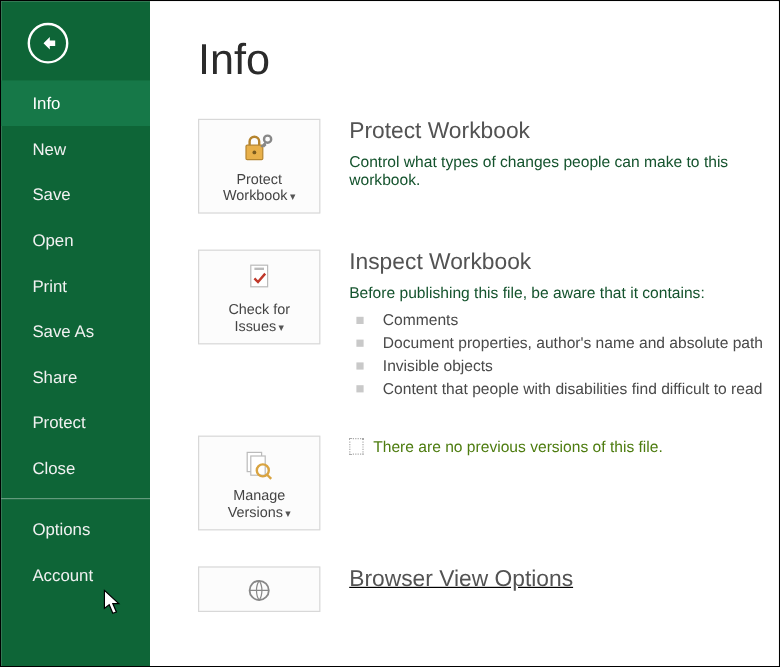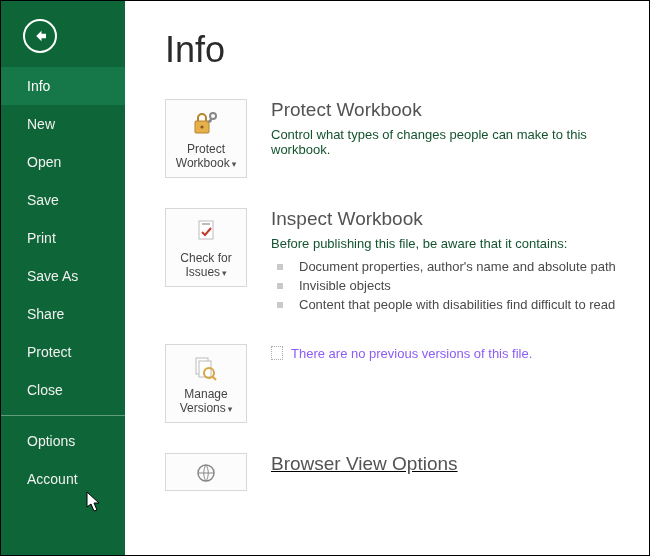--- a/index.html
+++ b/index.html
@@ -52,21 +52,21 @@
     color: #2b2b2b;
     margin: 0 0 28px 0;
   }
   .section {
     display: flex;
     align-items: flex-start;
     gap: 24px;
     margin-bottom: 30px;
   }
   .tile {
-    width: 82px;
+    width: 102px;
     border: 1px solid #d8d8d8;
     background: #fcfcfc;
     padding: 8px 4px 6px 4px;
     text-align: center;
     font-size: 12px;
     color: #444;
     cursor: pointer;
     display: flex; flex-direction: column; align-items: center;
   }
   .tile .iconwrap { height: 30px; display:flex; align-items:center; justify-content:center; margin-bottom: 4px; }
@@ -97,21 +97,21 @@
   }
   ul.bullets li::before {
     content: "";
     position: absolute;
     left: -14px; top: 7px;
     width: 6px; height: 6px;
     background: #c9c9c9;
   }
   .version-line {
     font-size: 13px;
-    color: #8b5cf6;
+    color: #4d7c0f;
     display: flex; align-items: center; gap: 8px;
     margin-top: 2px;
   }
   .version-line .doc-icon {
     width: 12px; height: 14px;
     border: 1px dotted #aaa;
     background: #fff;
   }
   .cursor {
     position: absolute;
@@ -126,22 +126,22 @@
 
 <div class="sidebar">
   <div class="back-circle">
     <svg viewBox="0 0 24 24">
         <path d="M14 5l-7 7 7 7v-4h6v-6h-6z"></path>
       </svg>
   </div>
   <div class="nav">
     <div class="nav-item selected">Info</div>
     <div class="nav-item">New</div>
+    <div class="nav-item">Save</div>
     <div class="nav-item">Open</div>
-    <div class="nav-item">Save</div>
     <div class="nav-item">Print</div>
     <div class="nav-item">Save As</div>
     <div class="nav-item">Share</div>
     <div class="nav-item">Protect</div>
     <div class="nav-item">Close</div>
     <div class="nav-sep"></div>
     <div class="nav-item">Options</div>
     <div class="nav-item">Account</div>
   </div>
 </div>
@@ -176,20 +176,21 @@
           <rect x="9" y="4" width="8" height="2" fill="#bbb"></rect>
           <path d="M9 13 l3 3 6-7" fill="none" stroke="#c0392b" stroke-width="2"></path>
         </svg>
       </div>
       <div class="label"><span>Check for Issues</span><span class="caret">▾</span></div>
     </div>
     <div class="section-body">
       <div class="sec-title">Inspect Workbook</div>
       <div class="sec-desc">Before publishing this file, be aware that it contains:</div>
       <ul class="bullets">
+        <li>Comments</li>
         <li>Document properties, author's name and absolute path</li>
         <li>Invisible objects</li>
         <li>Content that people with disabilities find difficult to read</li>
       </ul>
     </div>
   </div>
 
   <div class="section">
     <div class="tile">
       <div class="iconwrap">

